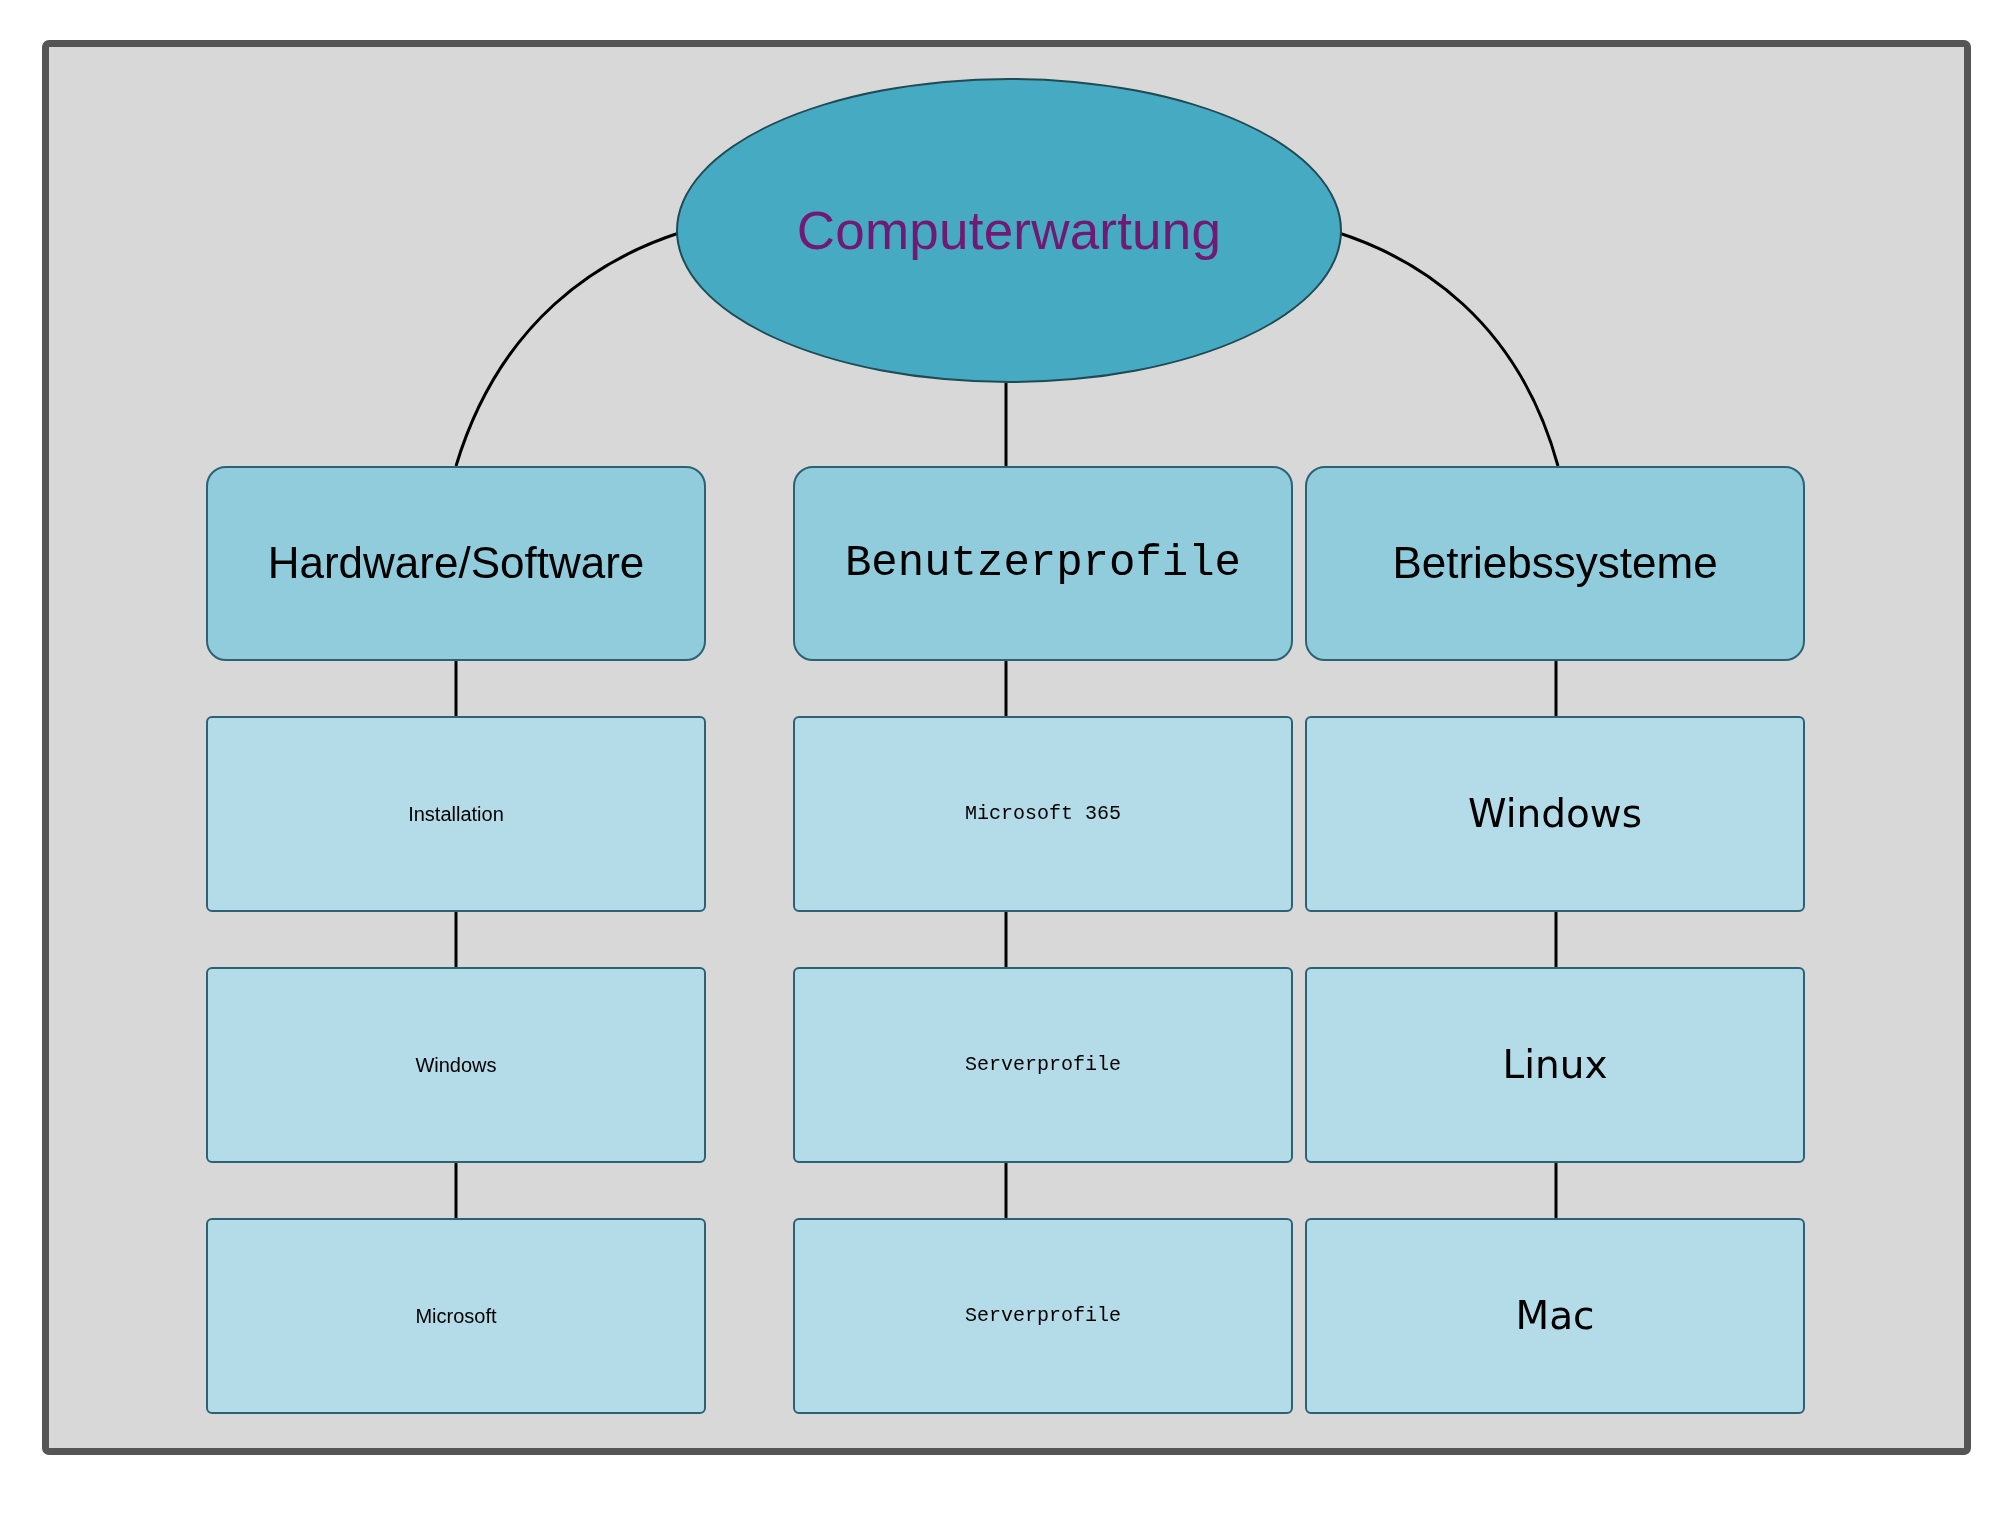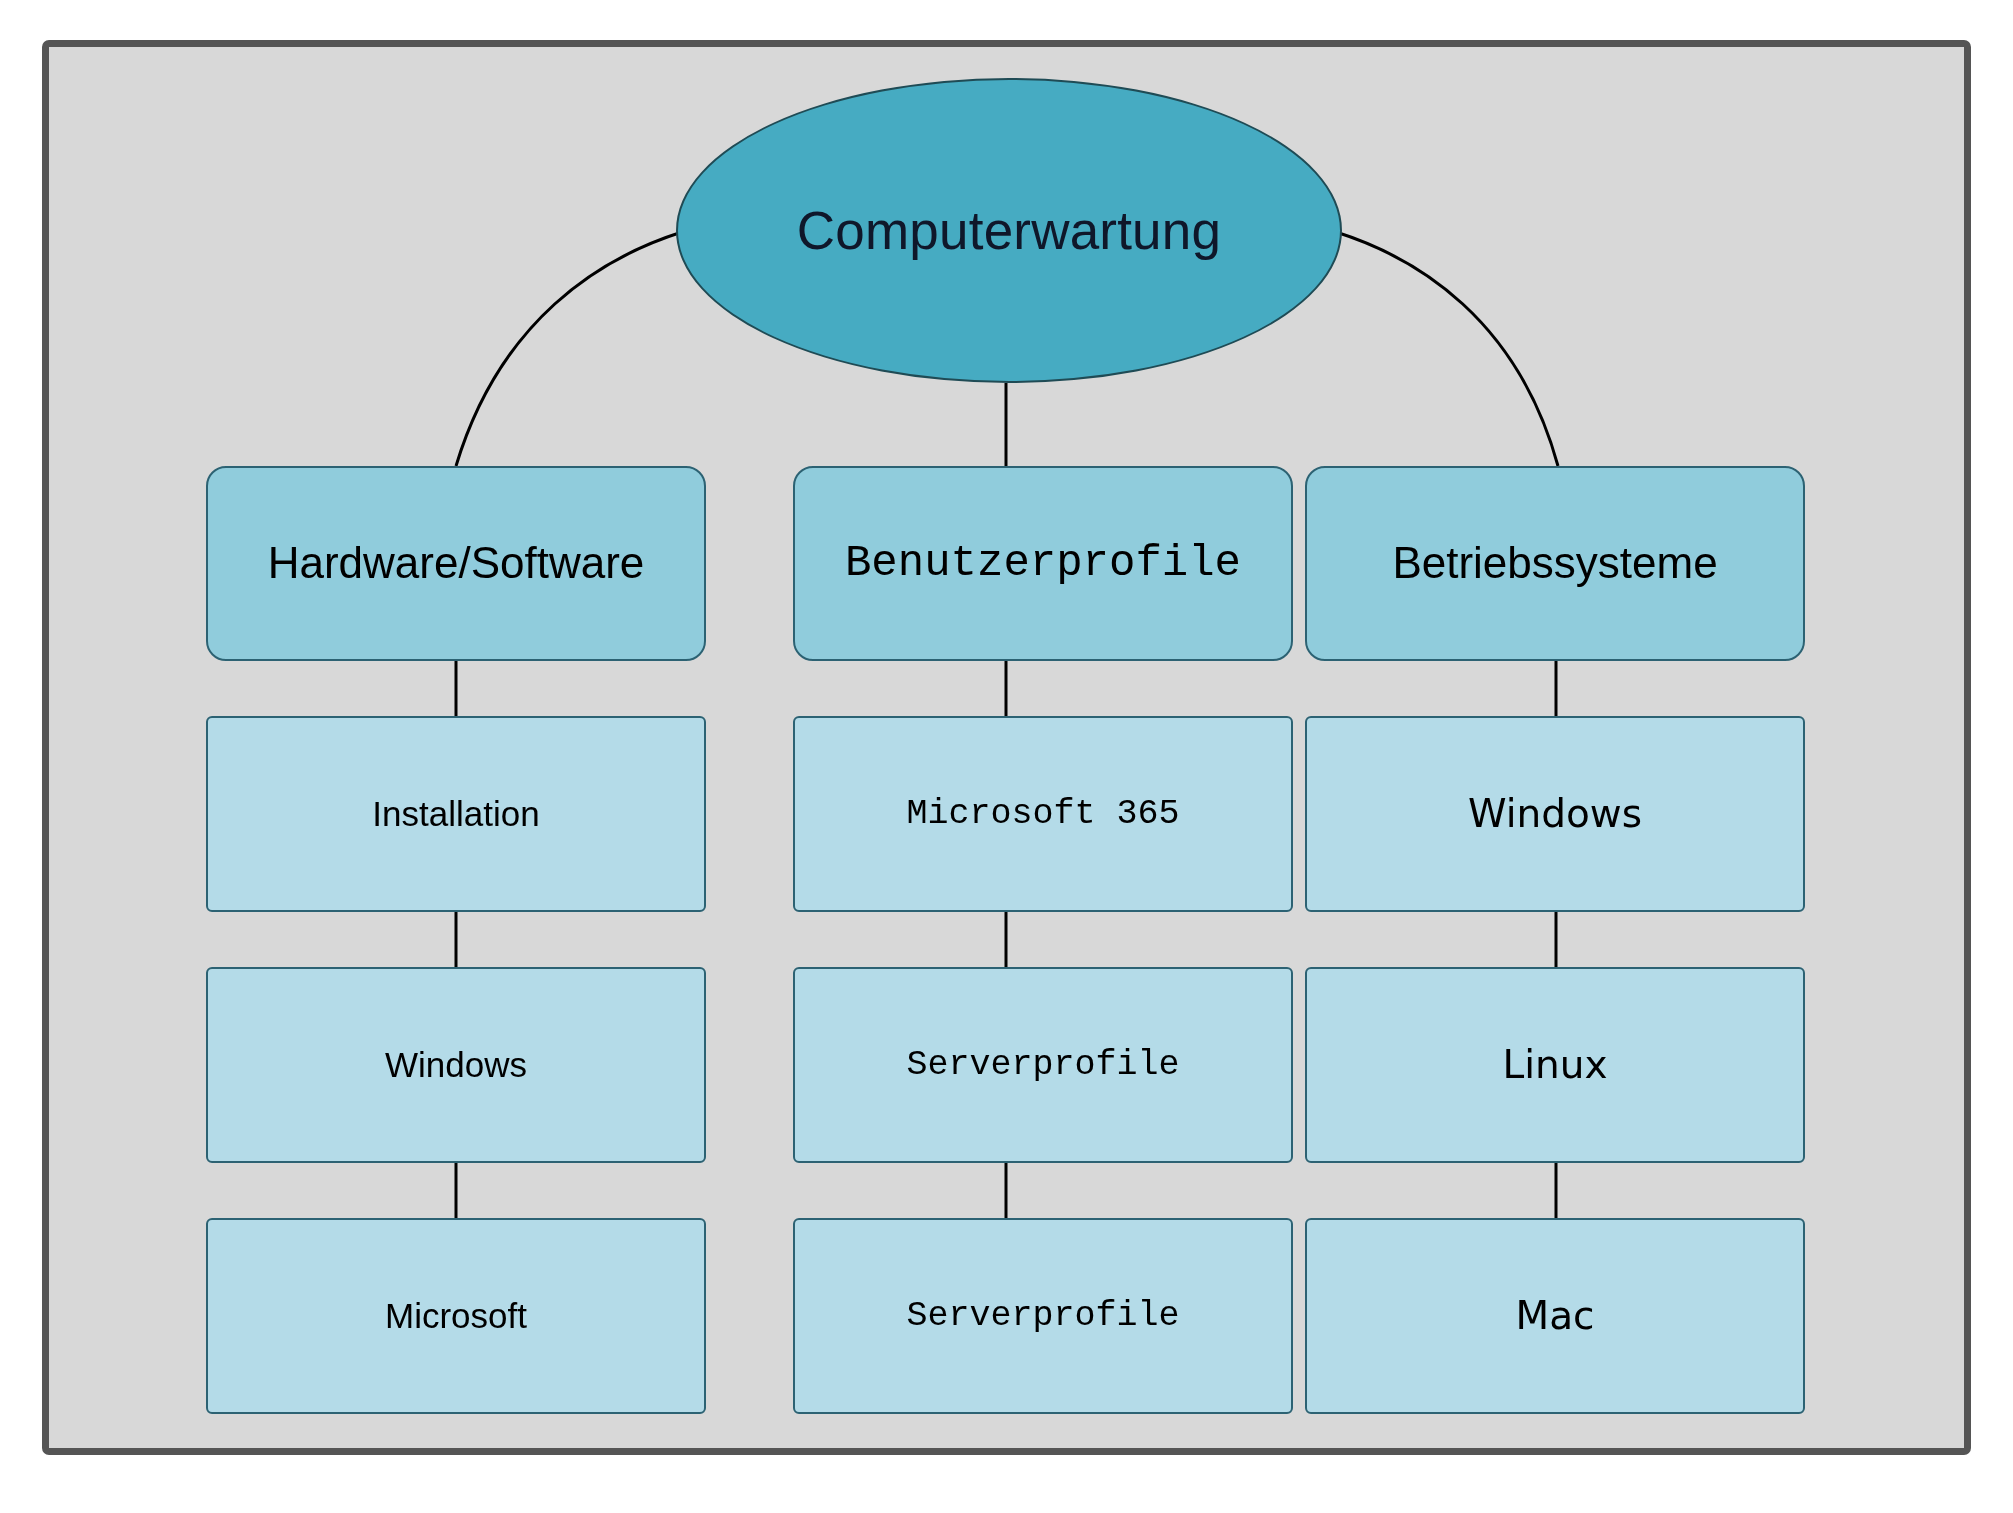--- a/index.html
+++ b/index.html
@@ -54,21 +54,21 @@
     box-sizing: border-box;
     background: #46abc2;
     border: 2px solid #1f4b55;
     border-radius: 50%;
     display: flex;
     align-items: center;
     justify-content: center;
   }
   .root-label {
     font-size: 53px;
-    color: #0f172a;
+    color: #701a75;
     letter-spacing: 0.2px;
     text-align: right;
     line-height: 1.05;
   }
 
   
   .column {
     position: absolute;
     top: 466px;
     width: 500px;
@@ -91,21 +91,21 @@
     background: #90ccdc;
     border: 2px solid #2c6273;
     border-radius: 20px;
     font-size: 44px;
   }
   .node-leaf {
     height: 196px;
     background: #b4dbe8;
     border: 2px solid #2c6273;
     border-radius: 6px;
-    font-size: 35px;
+    font-size: 20px;
     margin-top: 55px;
   }
   .node-leaf.dejavu {
     font-family: "DejaVu Sans", sans-serif;
     font-size: 39px;
   }
   .node-label {
     text-align: center;
     line-height: 1.1;
     padding: 0 14px;

